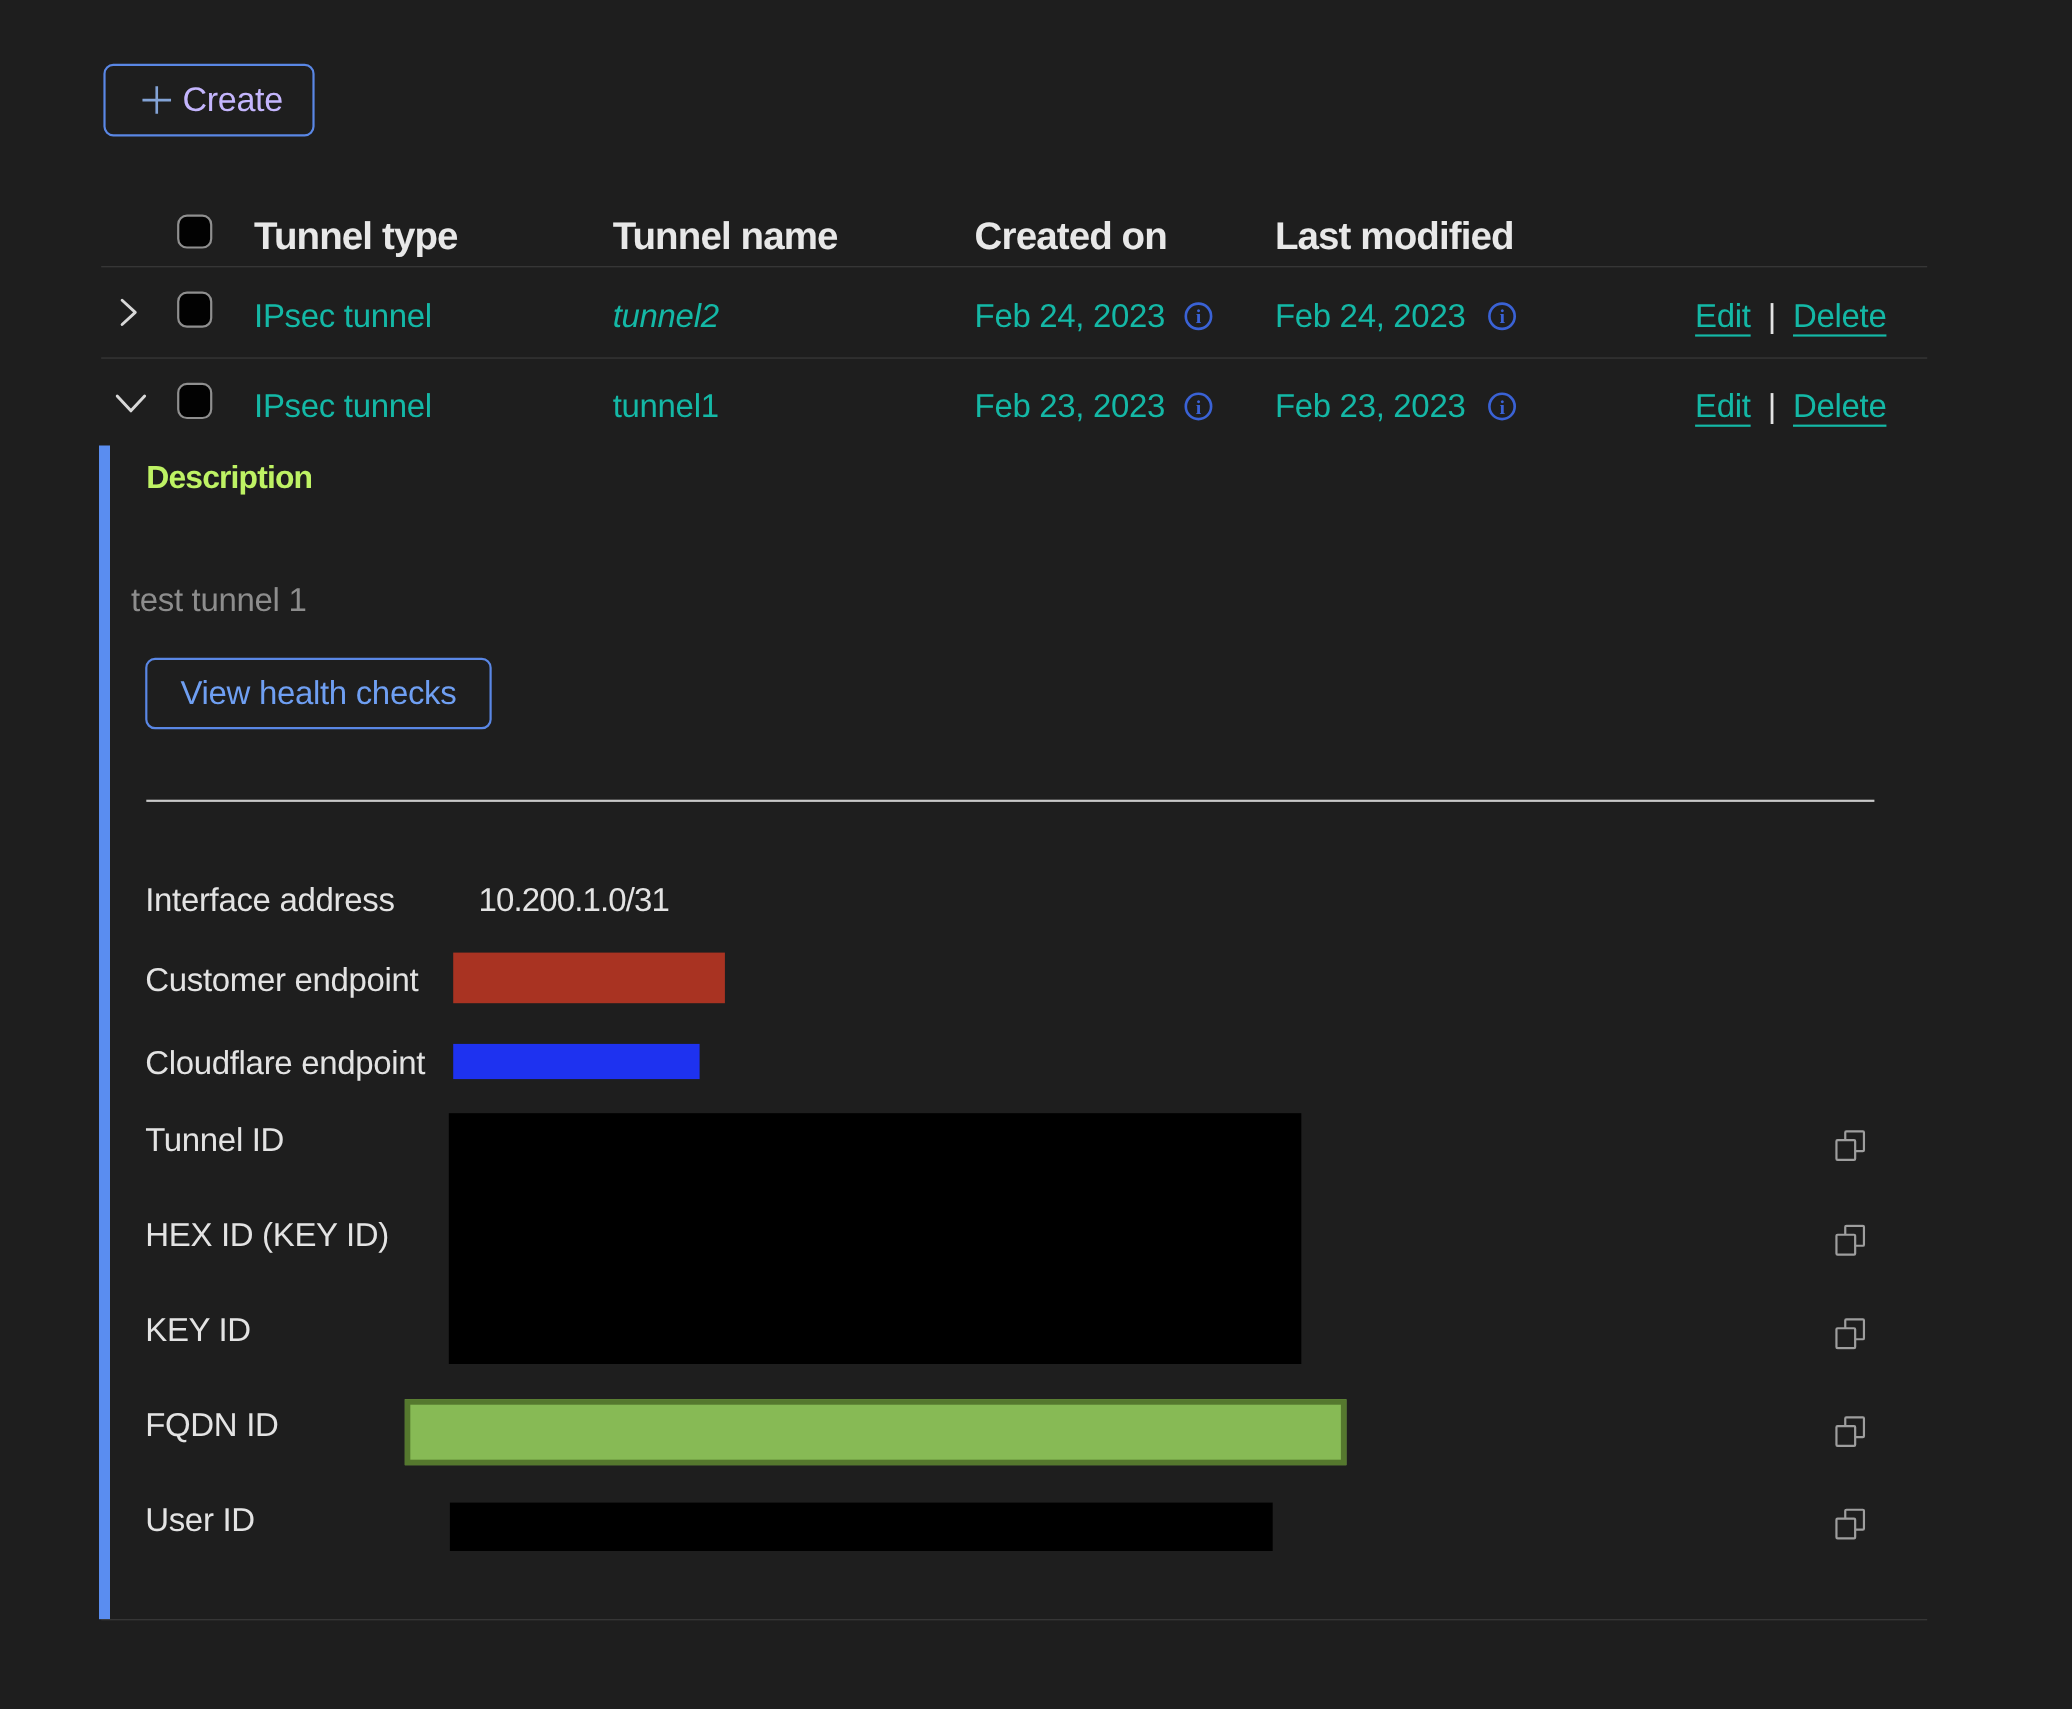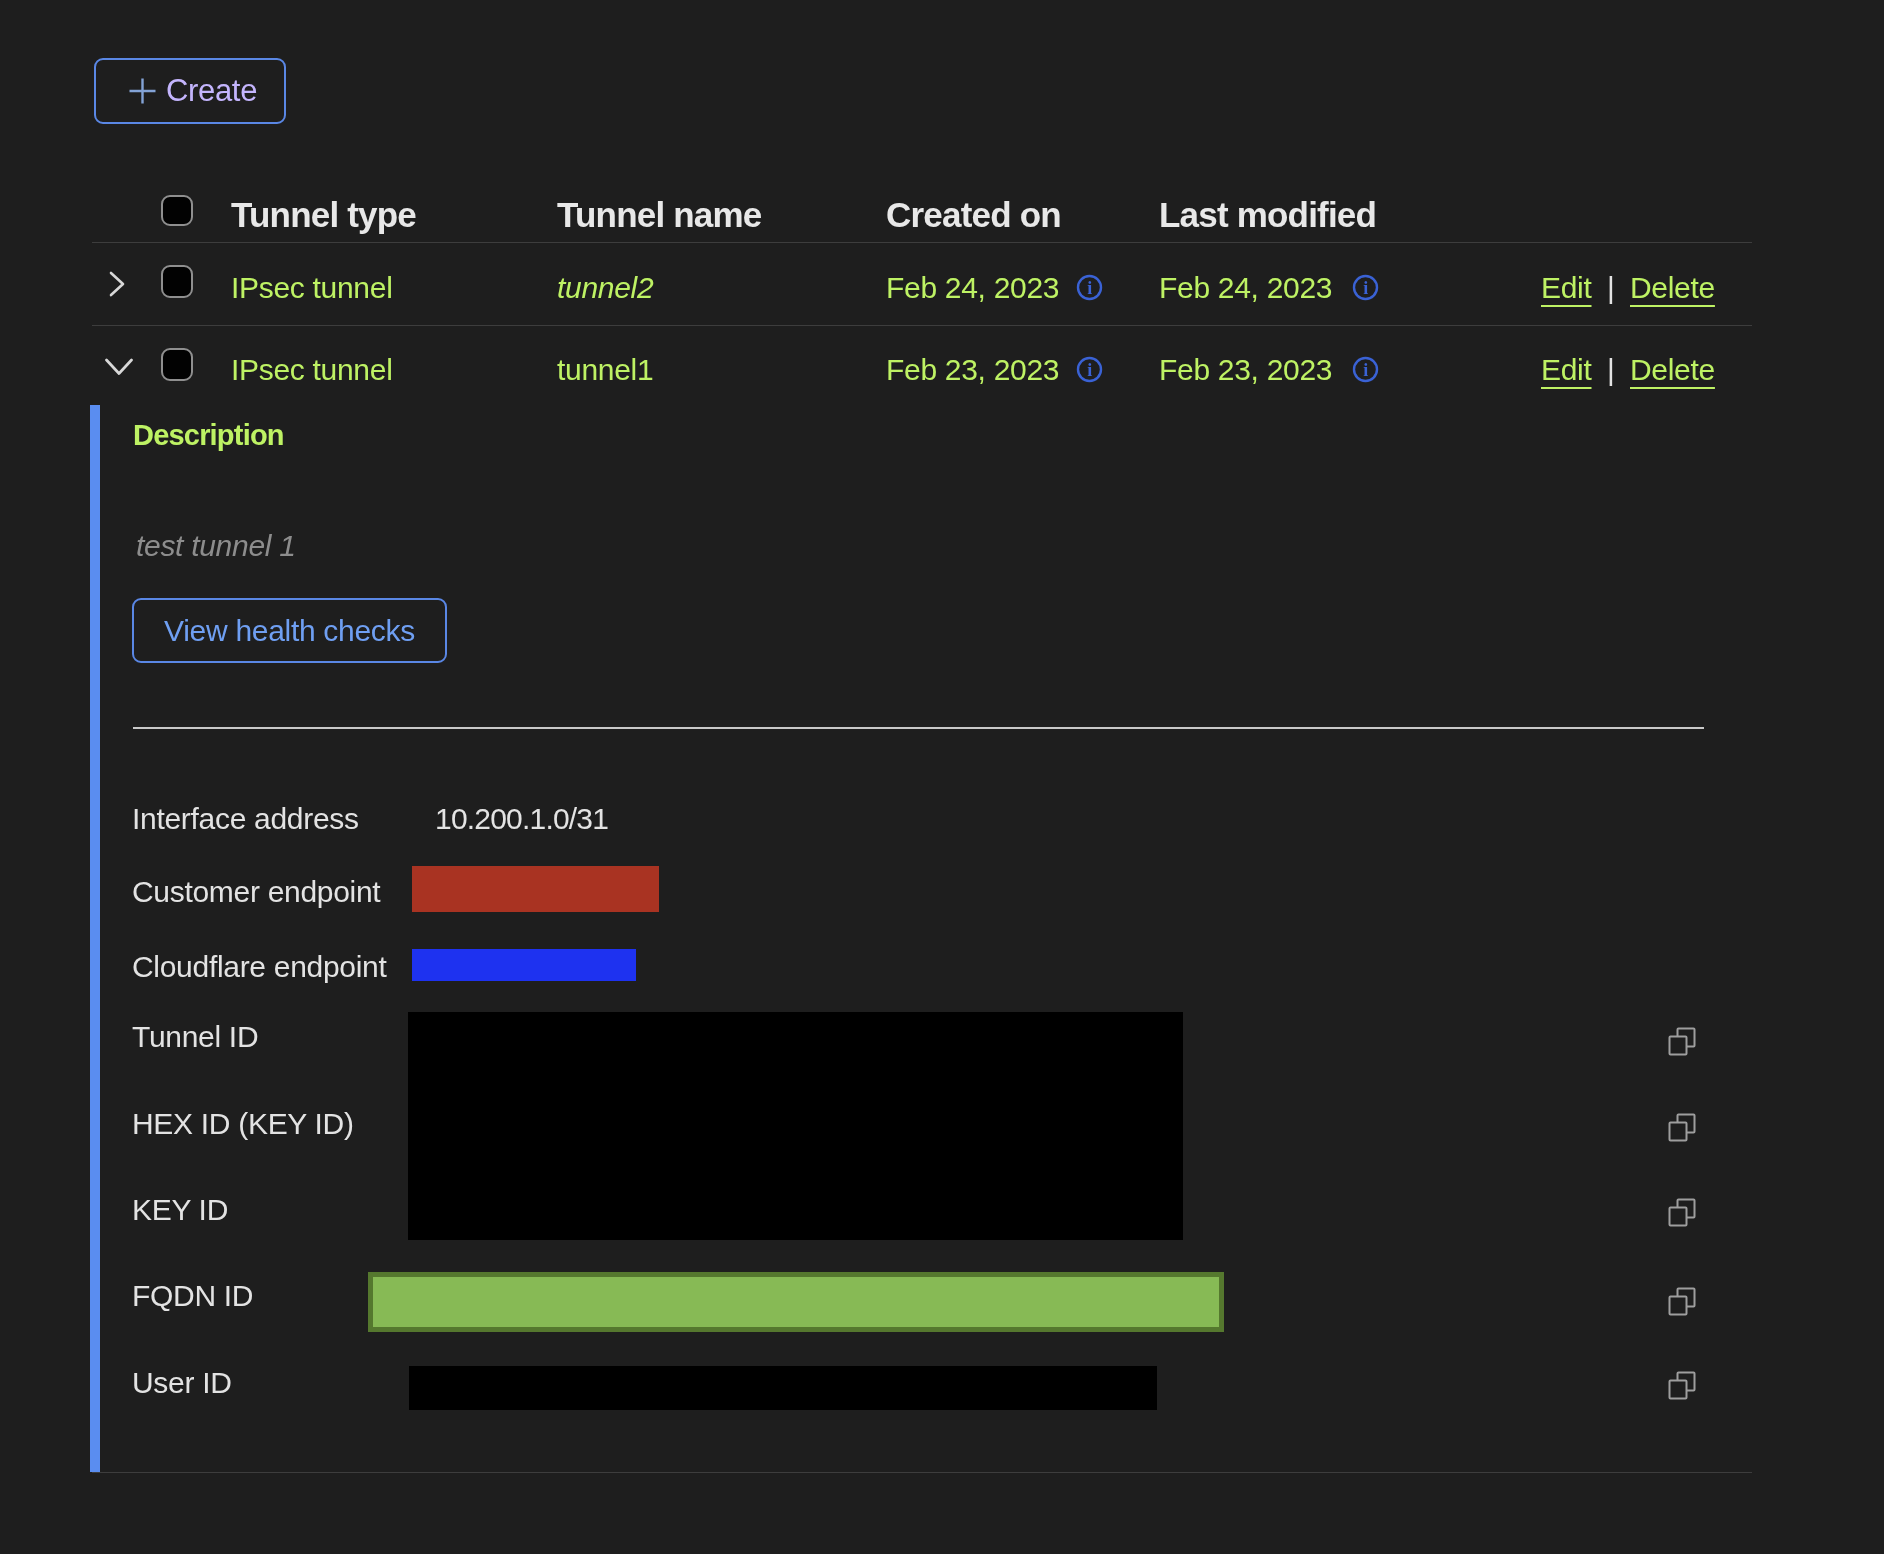--- a/index.html
+++ b/index.html
@@ -2,21 +2,21 @@
 <html><head>
 <meta charset="utf-8">
 <style>
   * { margin:0; padding:0; box-sizing:border-box; }
   html,body { width:1884px; height:1554px; background:#1e1e1e; overflow:hidden; }
   body { font-family:"Liberation Sans", sans-serif; letter-spacing:-0.3px; color:#e3e3e3; }
   .abs { position:absolute; }
   #page { position:relative; width:1884px; height:1554px; background:#1e1e1e; }
   .link { color:#6f9ff2; text-decoration:underline; text-underline-offset:7px; text-decoration-thickness:2px; }
   .hdr { font-weight:bold; font-size:35px; color:#e8e8e8; letter-spacing:-0.8px; }
-  .cell { font-size:30px; color:#bef264; }
+  .cell { font-size:30px; color:#14b8a6; }
   .checkbox { width:32px; height:33px; border:2px solid #8f8f8f; border-radius:9px; background:#020202; }
   .sep { position:absolute; left:92px; width:1660px; height:1px; background:#3d3d3d; }
   .label { font-size:30px; color:#e3e3e3; }
 </style>
 </head>
 <body>
 <div id="page">
 
   <div class="abs" style="left:94px; top:58px; width:192px; height:66px; border:2px solid #5a87e5; border-radius:9px; display:flex; align-items:center; justify-content:center;">
     <svg width="27" height="26" viewBox="0 0 27 26" style="margin-right:10px; margin-left:6px;">
@@ -69,21 +69,21 @@
     <circle cx="13.5" cy="13.5" r="11.5" stroke="#3a62d5" stroke-width="2.4" fill="none"></circle>
     <text x="13.5" y="20" font-family="Liberation Serif" font-size="18" font-weight="bold" fill="#3a62d5" text-anchor="middle">i</text>
   </svg>
   <div class="abs cell link" style="left:1541px; top:353px;">Edit</div>
   <div class="abs cell" style="left:1607px; top:353px; color:#e3e3e3;">|</div>
   <div class="abs cell link" style="left:1630px; top:353px;">Delete</div>
 
   <div class="abs" style="left:90px; top:405px; width:10px; height:1067px; background:#5a8df0;"></div>
 
   <div class="abs" style="left:133px; top:419px; font-weight:bold; font-size:29px; color:#bef264; letter-spacing:-0.8px;">Description</div>
-  <div class="abs" style="left:136px; top:529px; font-size:30px; color:#8d8d8d;font-style:italic;">test tunnel 1</div>
+  <div class="abs" style="left:119px; top:529px; font-size:30px; color:#8d8d8d;">test tunnel 1</div>
 
   <div class="abs" style="left:132px; top:598px; width:315px; height:65px; border:2px solid #5a87e5; border-radius:9px; display:flex; align-items:center; justify-content:center;">
     <span style="font-size:30px; color:#6f9ff2;">View health checks</span>
   </div>
 
   <div class="abs" style="left:133px; top:727px; width:1571px; height:2px; background:#c9c9c9;"></div>
 
   <div class="abs label" style="left:132px; top:802px;">Interface address</div>
   <div class="abs label" style="left:435px; top:802px; letter-spacing:-0.8px;">10.200.1.0/31</div>
 

